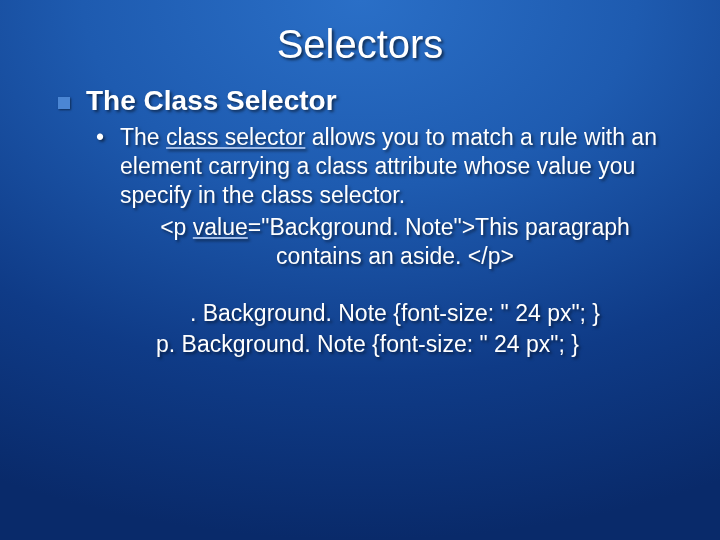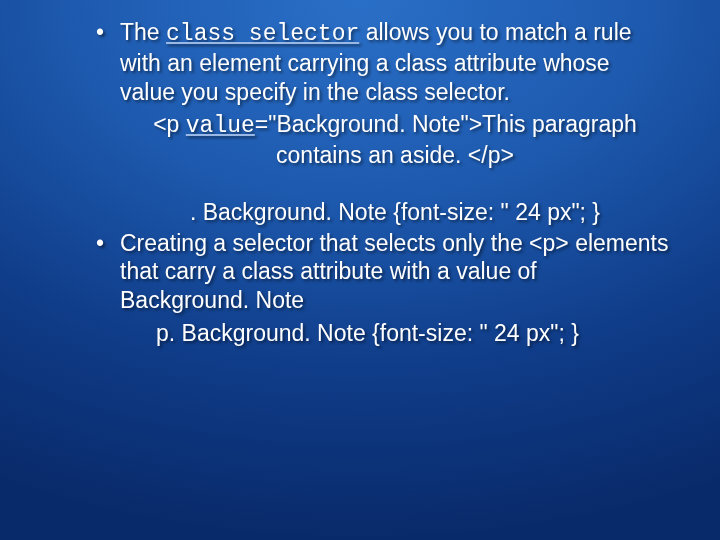--- a/index.html
+++ b/index.html
@@ -76,45 +76,45 @@
   }
   .cont.indent {
     padding-left: 60px;
   }
   .spacer {
     height: 26px;
   }
   .u {
     text-decoration: underline;
     text-decoration-color: #9ab8e6;
-    font-family: Liberation Mono, monospace;
   }
 </style>
 </head>
 <body>
 
 <div class="slide">
 
+  <div class="title">Selectors</div>
 
   <div class="body">
 
+    <div class="l1">The Class Selector</div>
 
     <div class="l2-wrap">
 
       <div class="l2">
         <span>The </span><span class="u">class selector</span><span> allows you to match a rule with an element carrying a class attribute whose value you specify in the class selector.</span>
       </div>
 
       <div class="cont center">
         <span>&lt;p </span><span class="u">value</span><span>="Background. Note"&gt;This paragraph contains an aside. &lt;/p&gt;</span>
       </div>
 
       <div class="spacer"></div>
 
       <div class="cont center">. Background. Note {font-size: " 24 px"; }</div>
 
-      <div class="l2">Creating a selector that selects only the &lt;p&gt; elements that carry a class attribute with a value of Background. Note</div>
 
       <div class="cont indent">p. Background. Note {font-size: " 24 px"; }</div>
 
     </div>
   </div>
 </div>
 
 </body></html>

